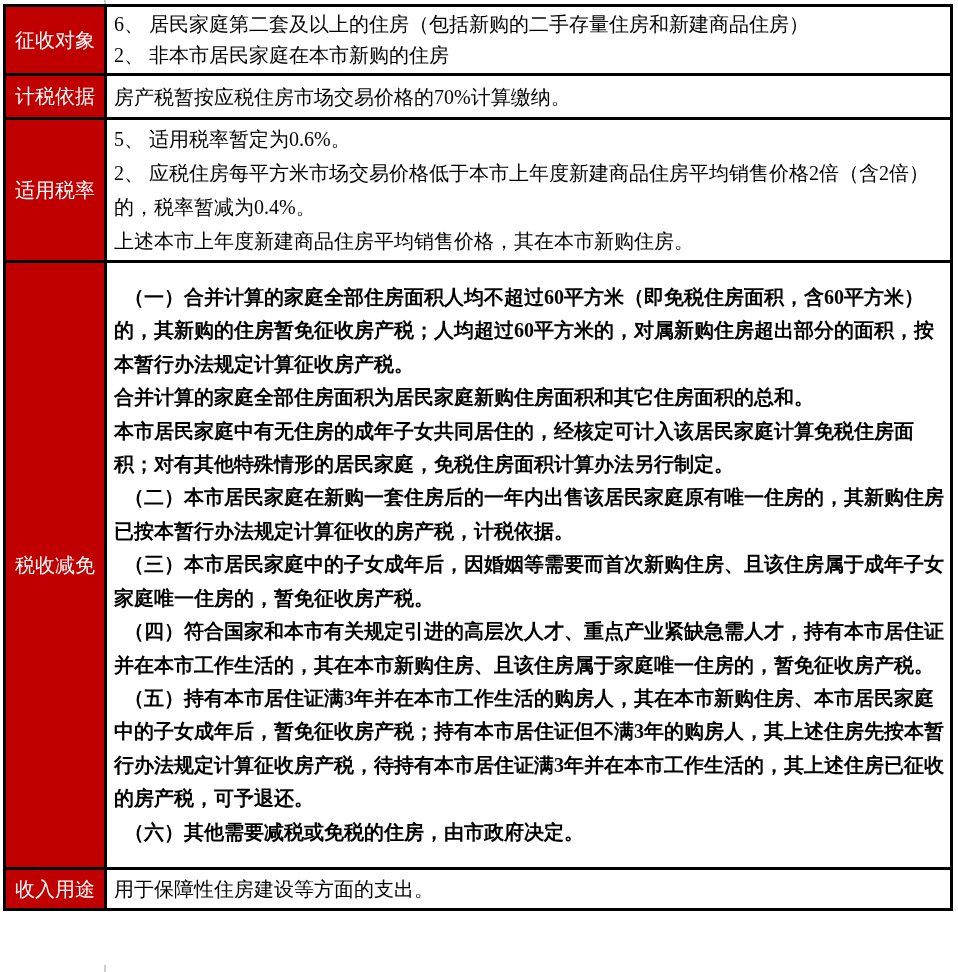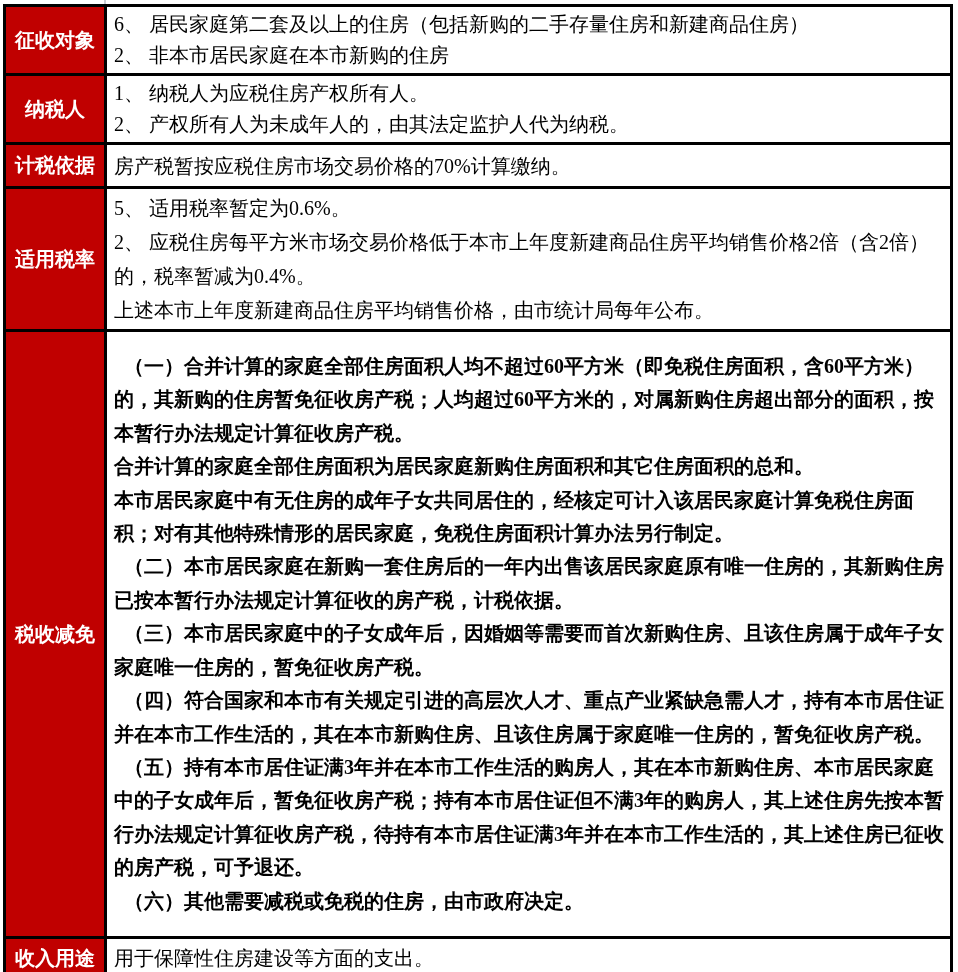--- a/index.html
+++ b/index.html
@@ -35,21 +35,21 @@
     border-collapse: collapse;
     table-layout: fixed;
   }
   table.reg-table, table.reg-table th, table.reg-table td {
     border: 3px solid var(--border-color, #000000);
   }
   th.label-cell {
     width: 94px;
     background: var(--header-bg, #c00000);
     color: var(--header-text, #ffffff);
-    font-weight: bold;
+    font-weight: normal;
     font-size: 20px;
     text-align: center;
     vertical-align: middle;
     padding: 0 2px;
     letter-spacing: 0px;
   }
   td.content-cell {
     background: #ffffff;
     color: var(--body-text, #000000);
     font-size: 20px;
@@ -85,41 +85,34 @@
   <table class="reg-table">
     <tbody>
       <tr class="r0">
         <th class="label-cell">征收对象</th>
         <td class="content-cell">
           <p>6、 居民家庭第二套及以上的住房（包括新购的二手存量住房和新建商品住房）</p>
           <p>2、 非本市居民家庭在本市新购的住房</p>
         </td>
       </tr>
 
-      <tr class="r1">
-        <th class="label-cell">纳税人</th>
-        <td class="content-cell">
-          <p>1、 纳税人为应税住房产权所有人。</p>
-          <p>2、 产权所有人为未成年人的，由其法定监护人代为纳税。</p>
-        </td>
-      </tr>
 
       <tr class="r2">
         <th class="label-cell">计税依据</th>
         <td class="content-cell">
           <p>房产税暂按应税住房市场交易价格的70%计算缴纳。</p>
         </td>
       </tr>
 
       <tr class="r3">
         <th class="label-cell">适用税率</th>
         <td class="content-cell">
           <p>5、 适用税率暂定为0.6%。</p>
           <p>2、 应税住房每平方米市场交易价格低于本市上年度新建商品住房平均销售价格2倍（含2倍）的，税率暂减为0.4%。</p>
-          <p>上述本市上年度新建商品住房平均销售价格，由市统计局每年公布。</p>
+          <p>上述本市上年度新建商品住房平均销售价格，其在本市新购住房。</p>
         </td>
       </tr>
 
       <tr class="r4">
         <th class="label-cell">税收减免</th>
         <td class="content-cell">
           <p class="indent">（一）合并计算的家庭全部住房面积人均不超过60平方米（即免税住房面积，含60平方米）的，其新购的住房暂免征收房产税；人均超过60平方米的，对属新购住房超出部分的面积，按本暂行办法规定计算征收房产税。</p>
           <p>合并计算的家庭全部住房面积为居民家庭新购住房面积和其它住房面积的总和。</p>
           <p>本市居民家庭中有无住房的成年子女共同居住的，经核定可计入该居民家庭计算免税住房面积；对有其他特殊情形的居民家庭，免税住房面积计算办法另行制定。</p>
           <p class="indent">（二）本市居民家庭在新购一套住房后的一年内出售该居民家庭原有唯一住房的，其新购住房已按本暂行办法规定计算征收的房产税，计税依据。</p>

